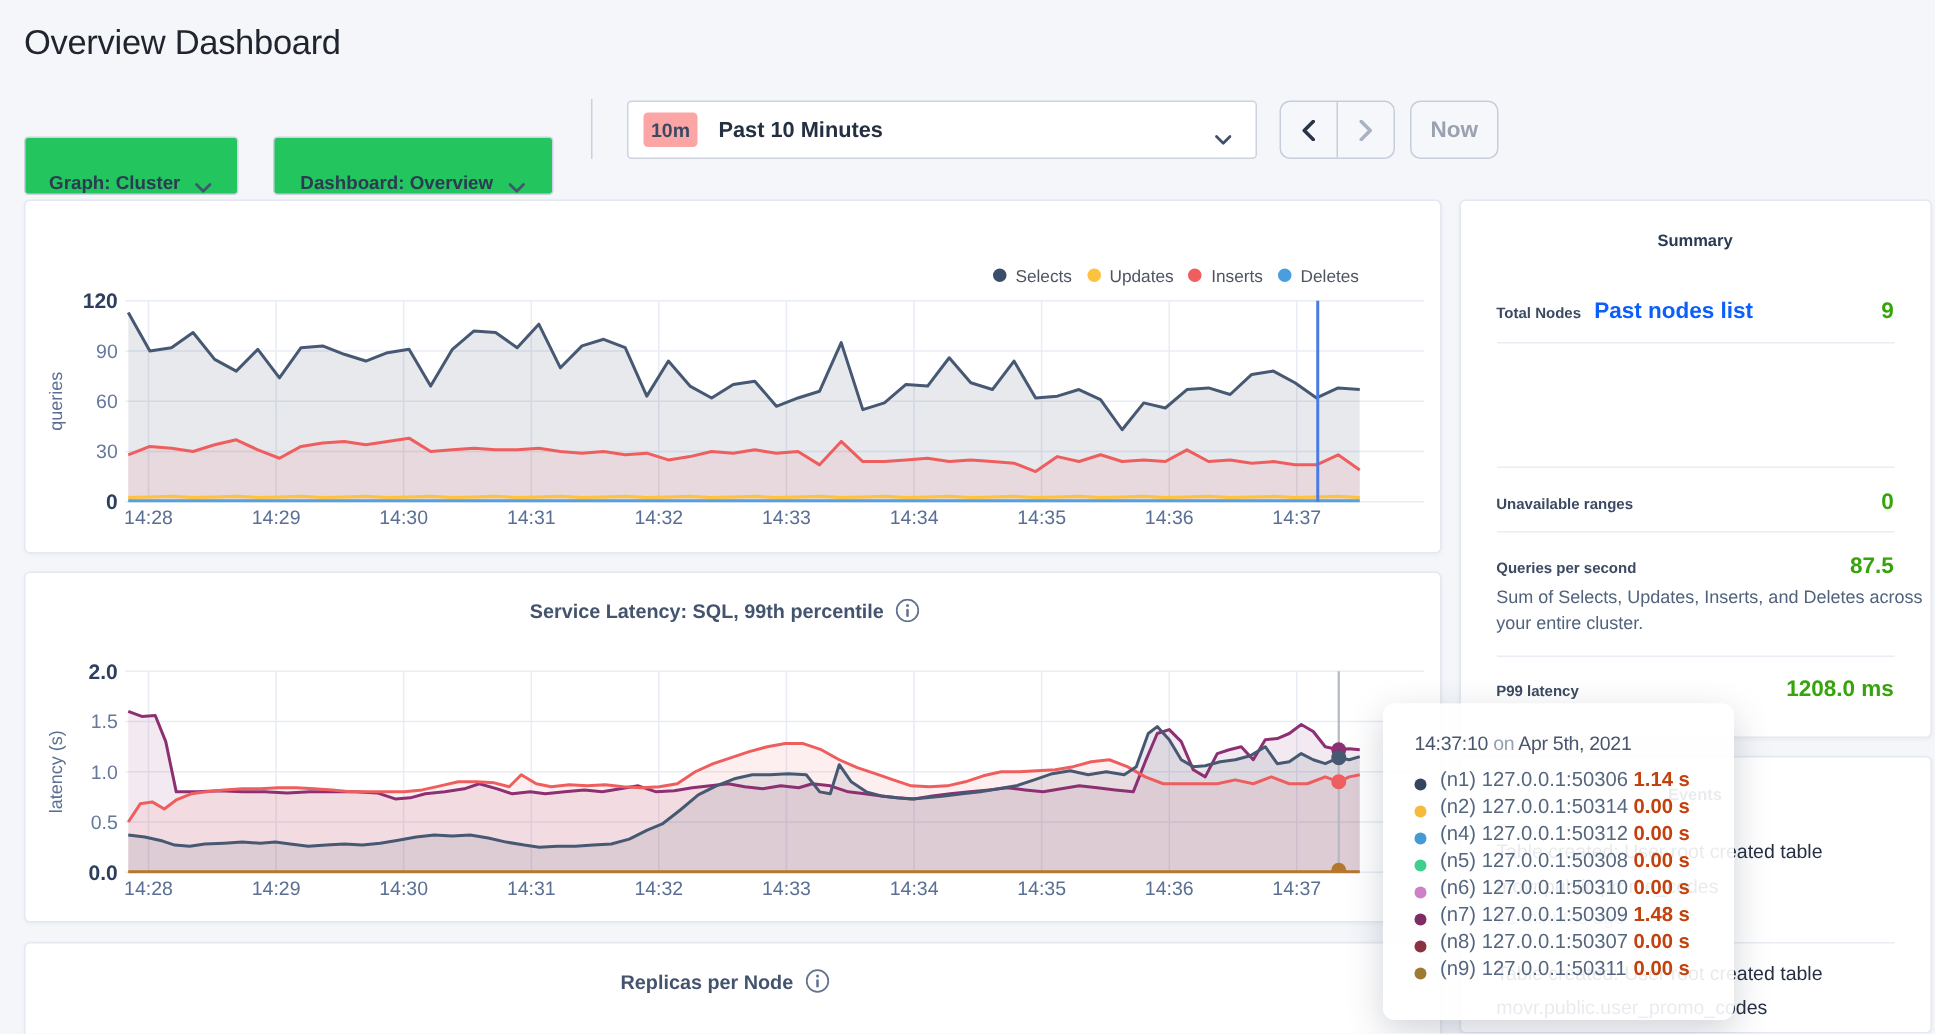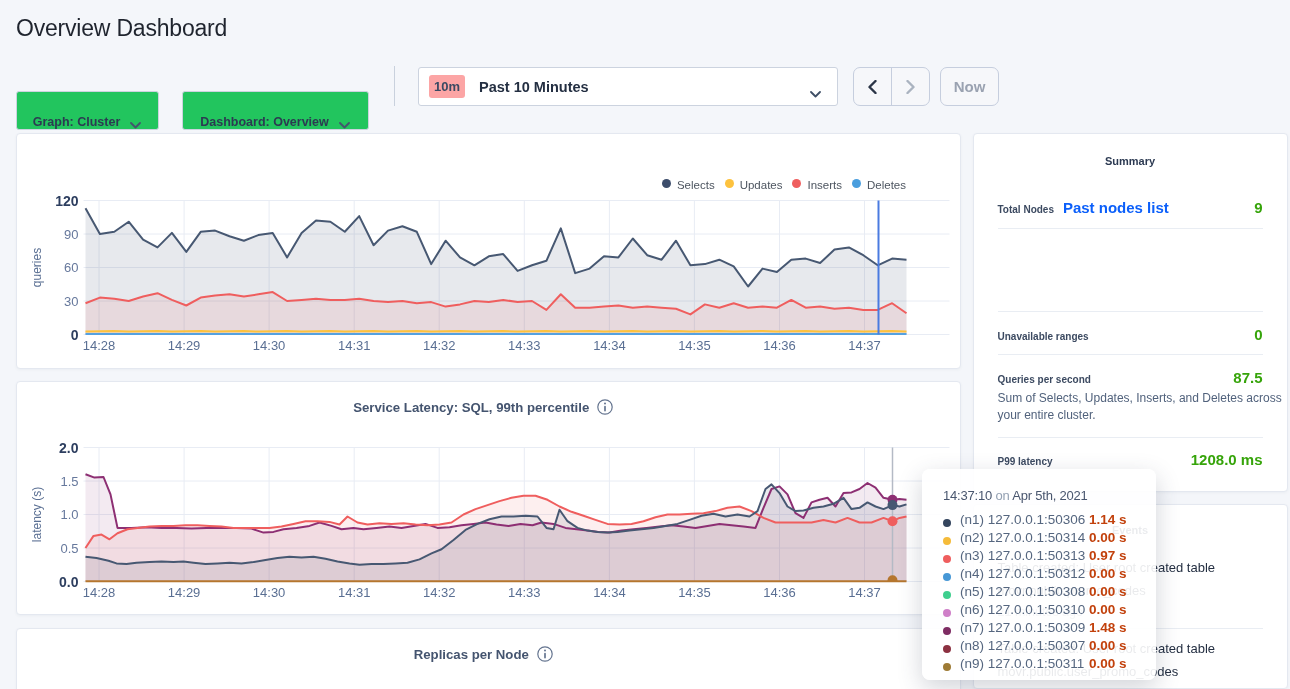--- a/index.html
+++ b/index.html
@@ -235,25 +235,20 @@
       <span class="tdot" style="background:#34455e"></span>
       <span class="tname">(n1) 127.0.0.1:50306</span>
       <span class="tval">1.14 s</span>
     </div>
     <div class="trow">
       <span class="tdot" style="background:#f5bb3a"></span>
       <span class="tname">(n2) 127.0.0.1:50314</span>
       <span class="tval">0.00 s</span>
     </div>
     <div class="trow">
-      <span class="tdot" style="background:#ef5e5e"></span>
-      <span class="tname">(n3) 127.0.0.1:50313</span>
-      <span class="tval">0.97 s</span>
-    </div>
-    <div class="trow">
       <span class="tdot" style="background:#4798d6"></span>
       <span class="tname">(n4) 127.0.0.1:50312</span>
       <span class="tval">0.00 s</span>
     </div>
     <div class="trow">
       <span class="tdot" style="background:#3ecf8e"></span>
       <span class="tname">(n5) 127.0.0.1:50308</span>
       <span class="tval">0.00 s</span>
     </div>
     <div class="trow">

